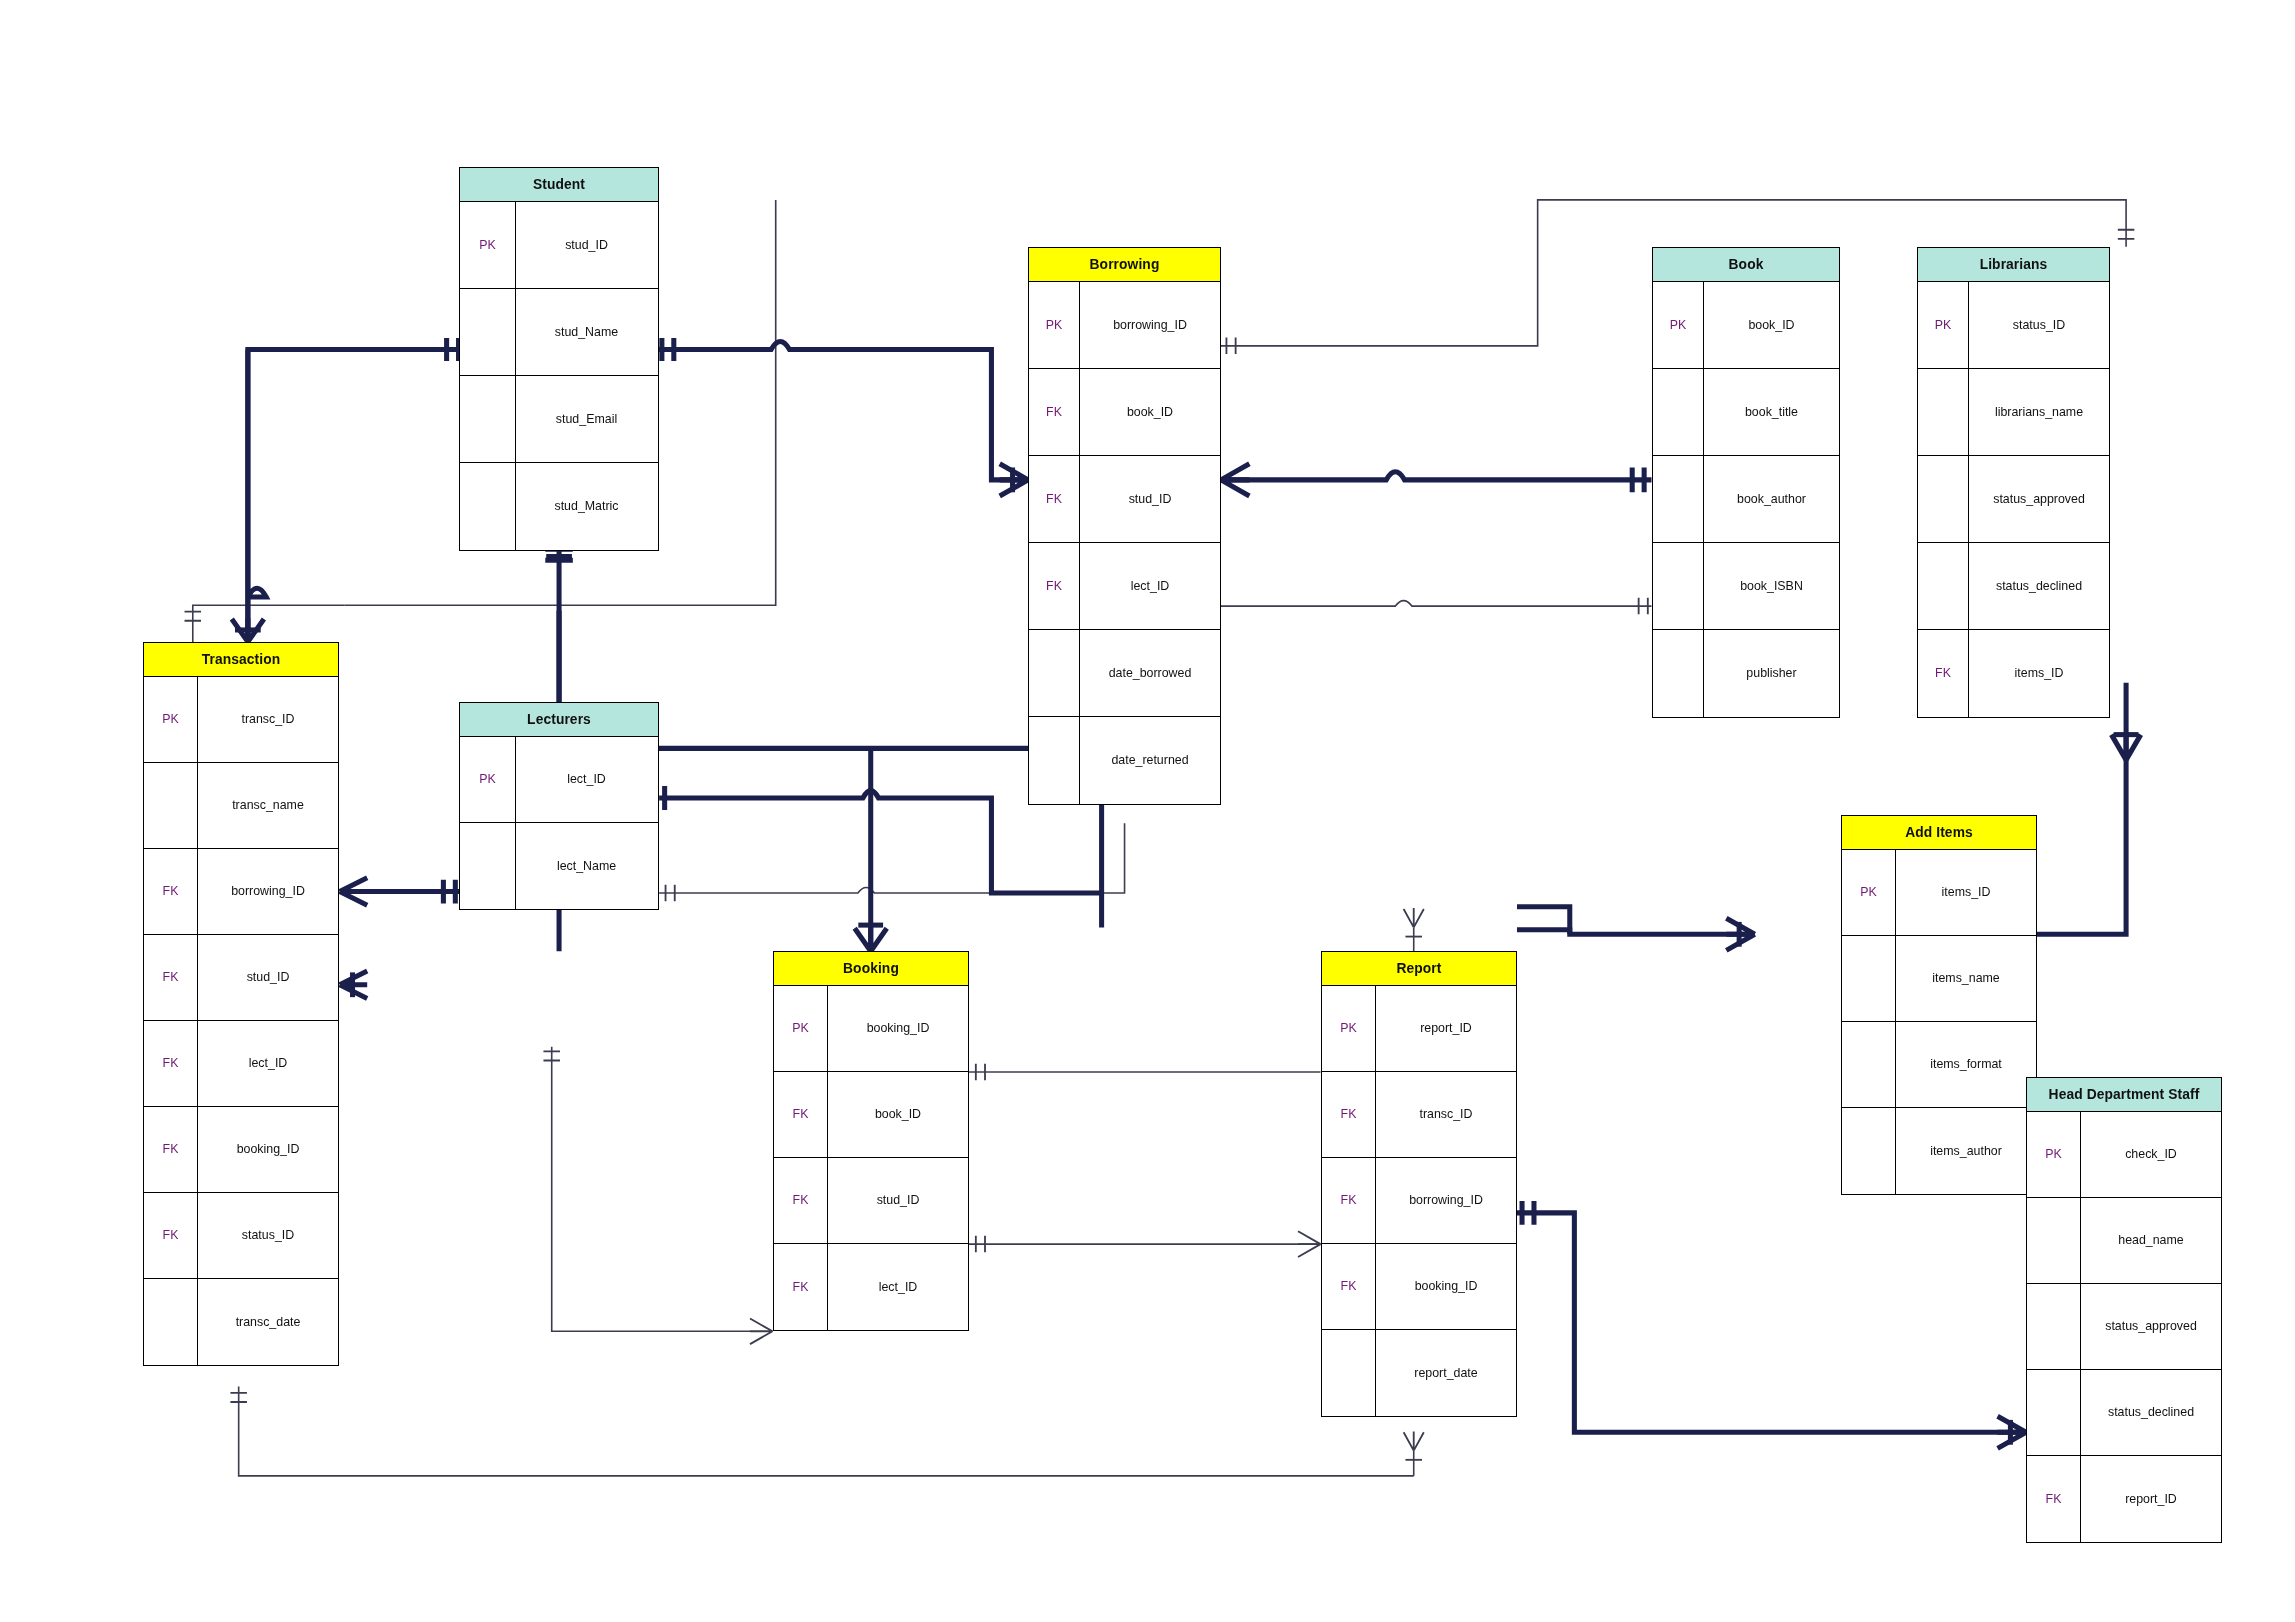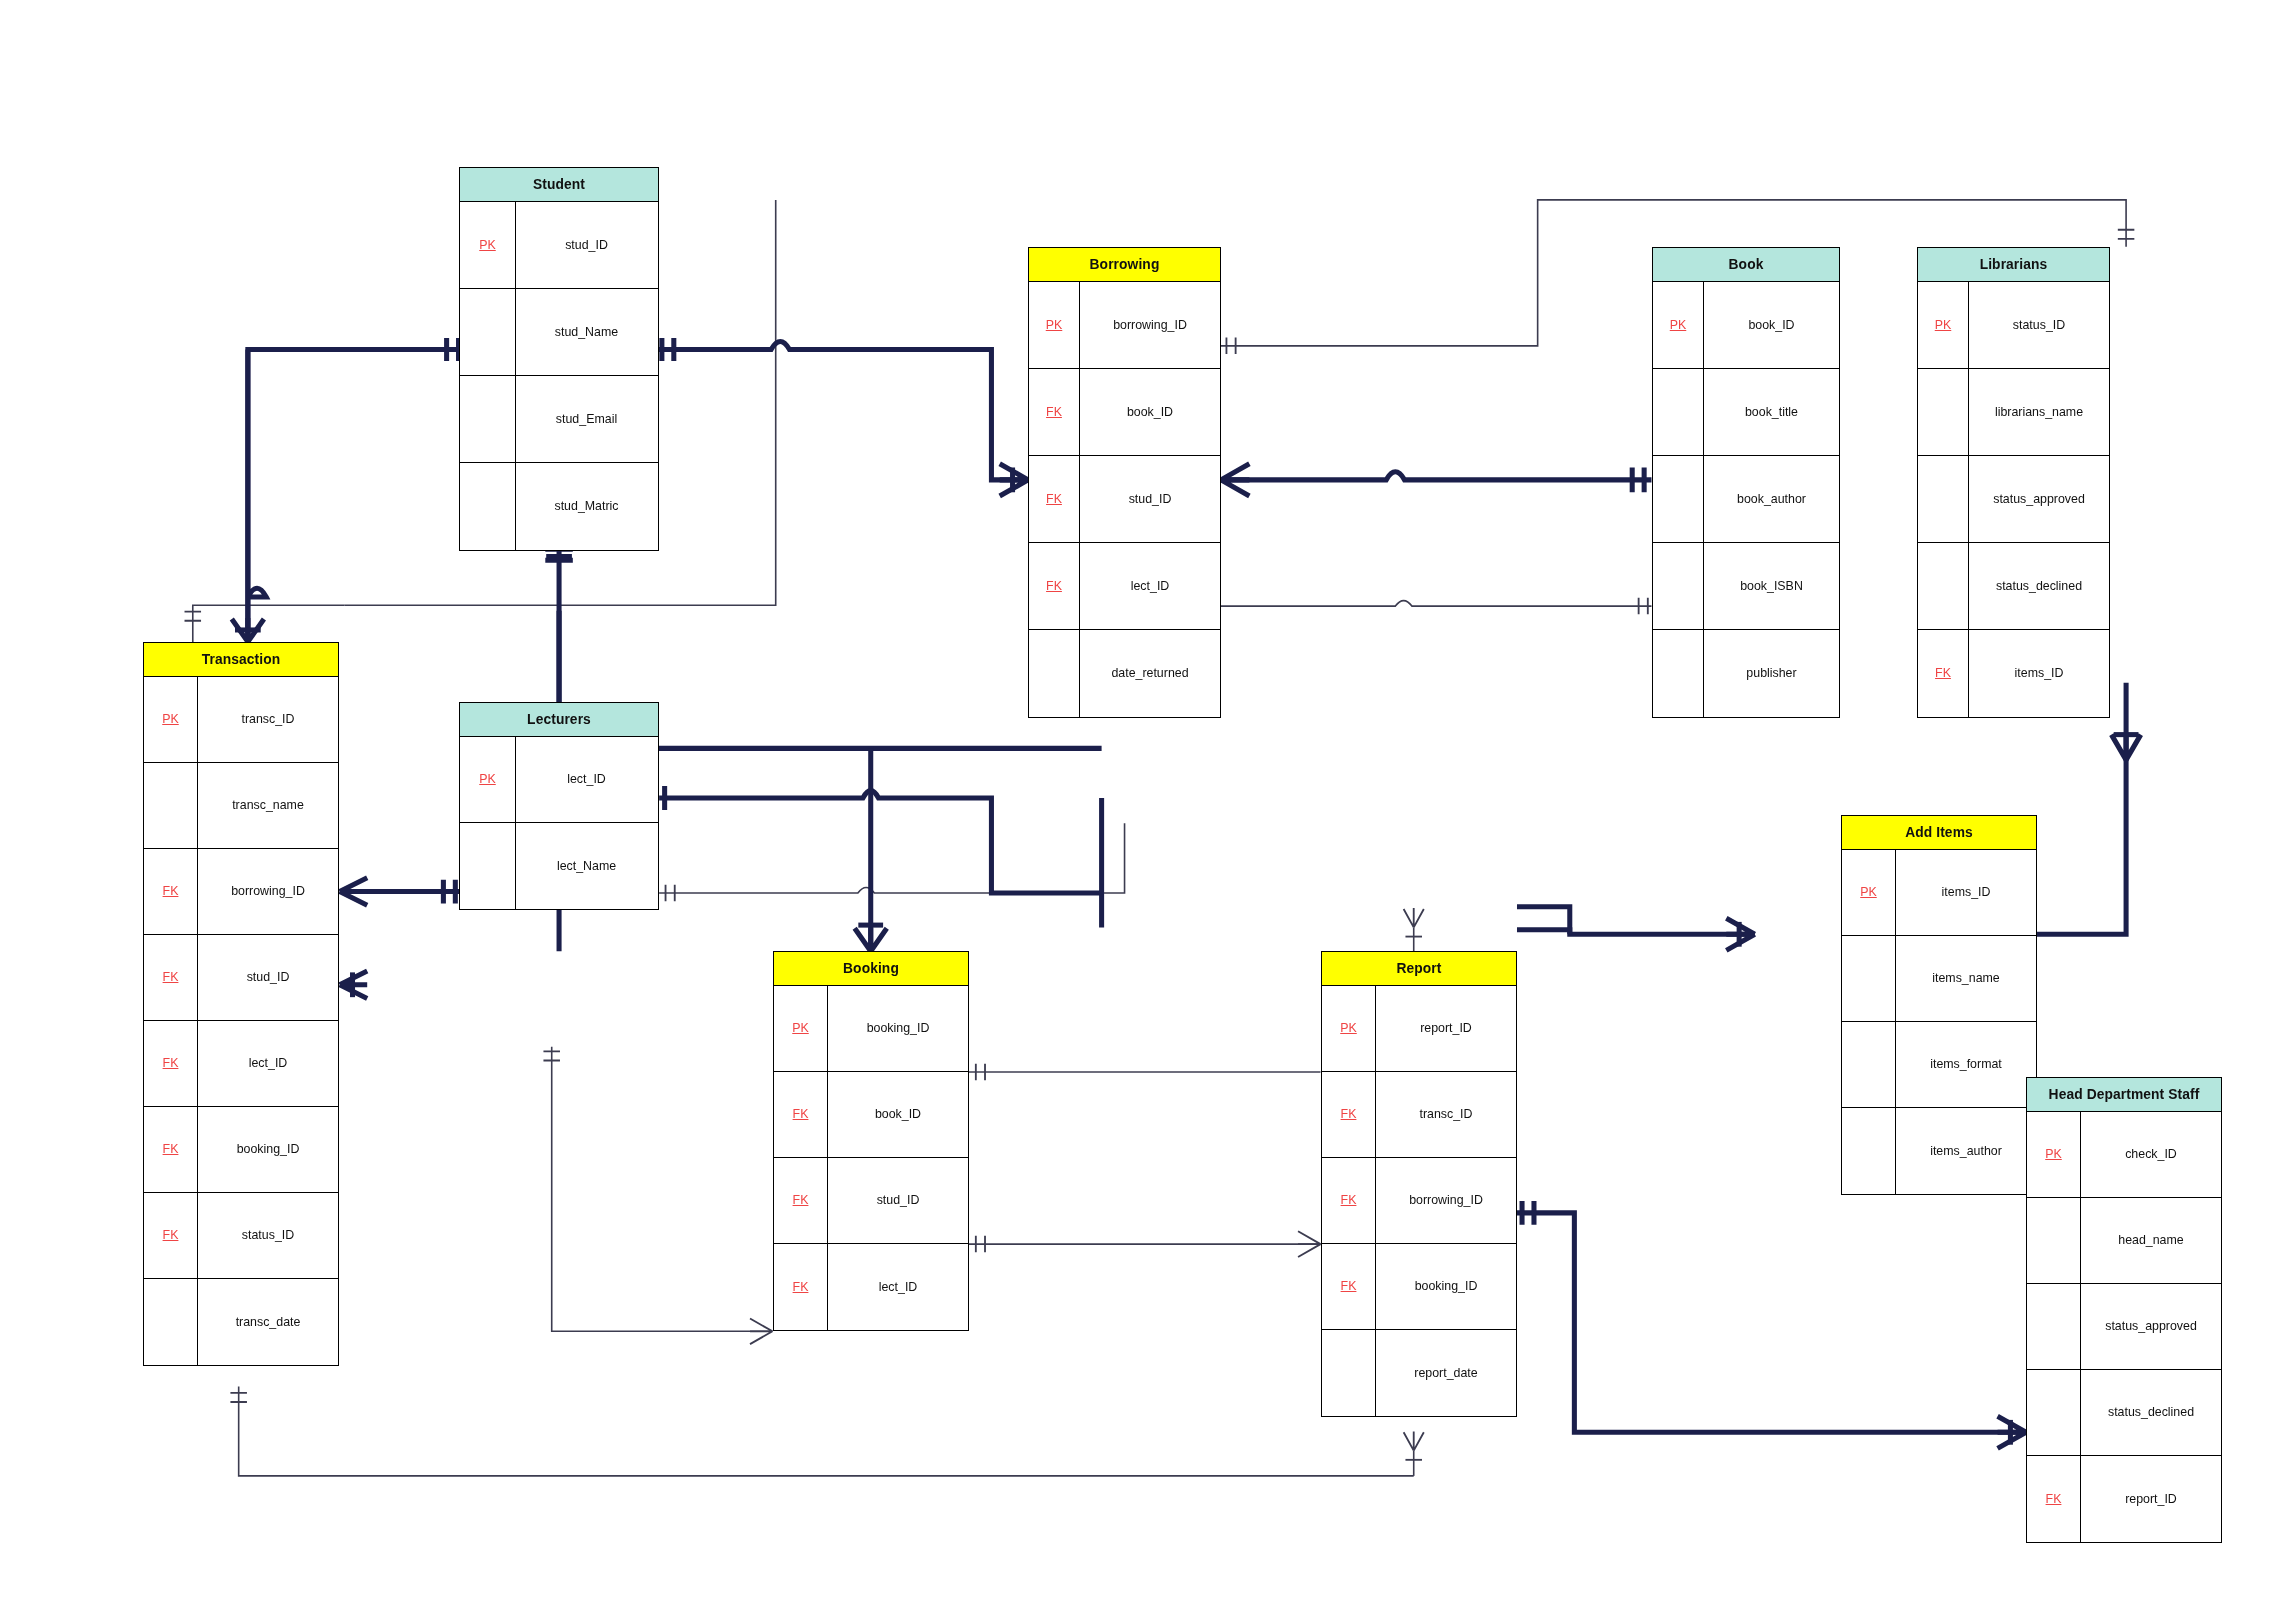--- a/index.html
+++ b/index.html
@@ -33,26 +33,25 @@
   .attr-row{
     display:flex;
     width:100%;
     box-sizing:border-box;
     border-bottom:0.9px solid #000000;
   }
   .attr-row:last-child{border-bottom:none;}
   .attr-key{
     box-sizing:border-box;
     display:flex;align-items:center;justify-content:center;
-    font-size:12.4px;color:#ef4444;
+    font-size:12.4px;color:#701a75;
     border-right:0.9px solid #000000;
     text-align:center;
     padding:0 1.8px;
     line-height:1.15;
-    text-decoration:underline;
   }
   .attr-name{
     box-sizing:border-box;
     display:flex;align-items:center;justify-content:center;
     font-size:12.4px;color:#111;
     text-align:center;
     padding:0 3.7px;
     line-height:1.18;
     word-break:break-word;
   }
@@ -248,20 +247,24 @@
         <div class="attr-row" style="height: 87px;">
           <div class="attr-key" style="width: 51px; height: 100%;">FK</div>
           <div class="attr-name" style="width: 140px; height: 100%;">stud_ID</div>
         </div>
         <div class="attr-row" style="height: 87px;">
           <div class="attr-key" style="width: 51px; height: 100%;">FK</div>
           <div class="attr-name" style="width: 140px; height: 100%;">lect_ID</div>
         </div>
         <div class="attr-row" style="height: 87px;">
           <div class="attr-key" style="width: 51px; height: 100%;"></div>
+          <div class="attr-name" style="width: 140px; height: 100%;">date_borrowed</div>
+        </div>
+        <div class="attr-row" style="height: 87px;">
+          <div class="attr-key" style="width: 51px; height: 100%;"></div>
           <div class="attr-name" style="width: 140px; height: 100%;">date_returned</div>
         </div>
       </div>
       <div class="entity" style="left: 1652px; top: 247px; width: 188px;">
         <div class="ent-title teal" style="height: 34px;">Book</div>
         <div class="attr-row" style="height: 87px;">
           <div class="attr-key" style="width: 51px; height: 100%;">PK</div>
           <div class="attr-name" style="width: 135px; height: 100%;">book_ID</div>
         </div>
         <div class="attr-row" style="height: 87px;">

